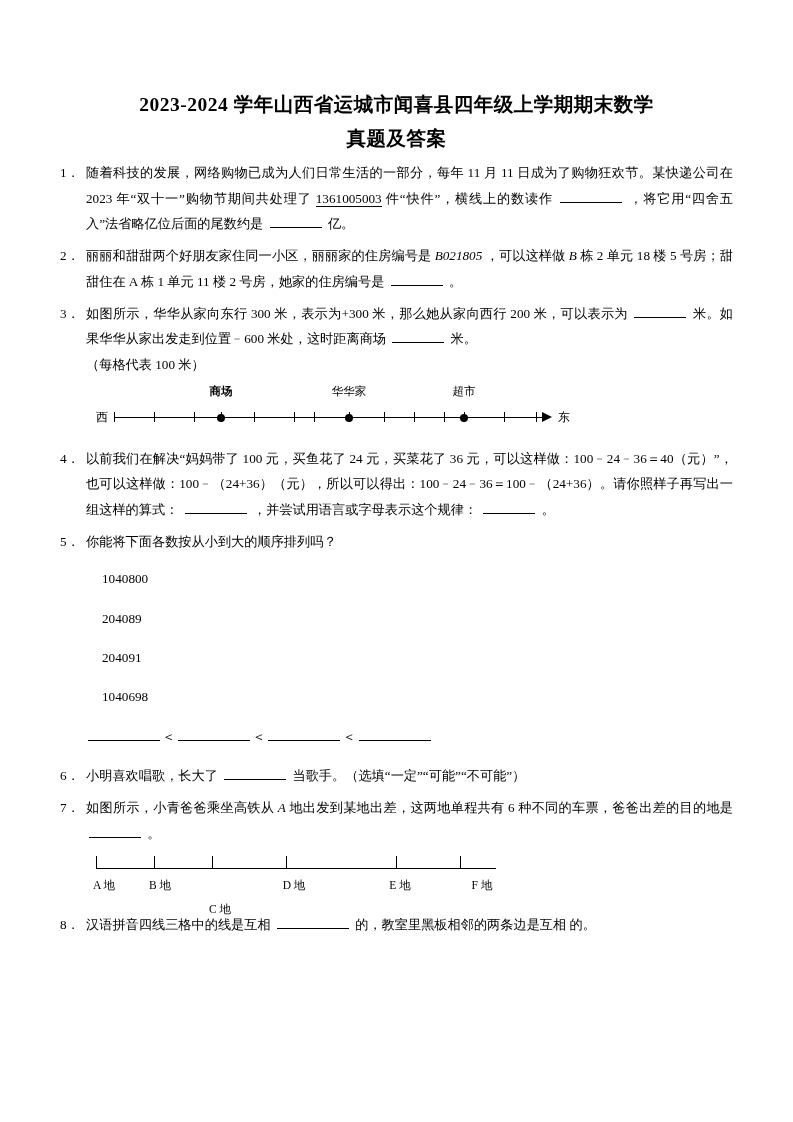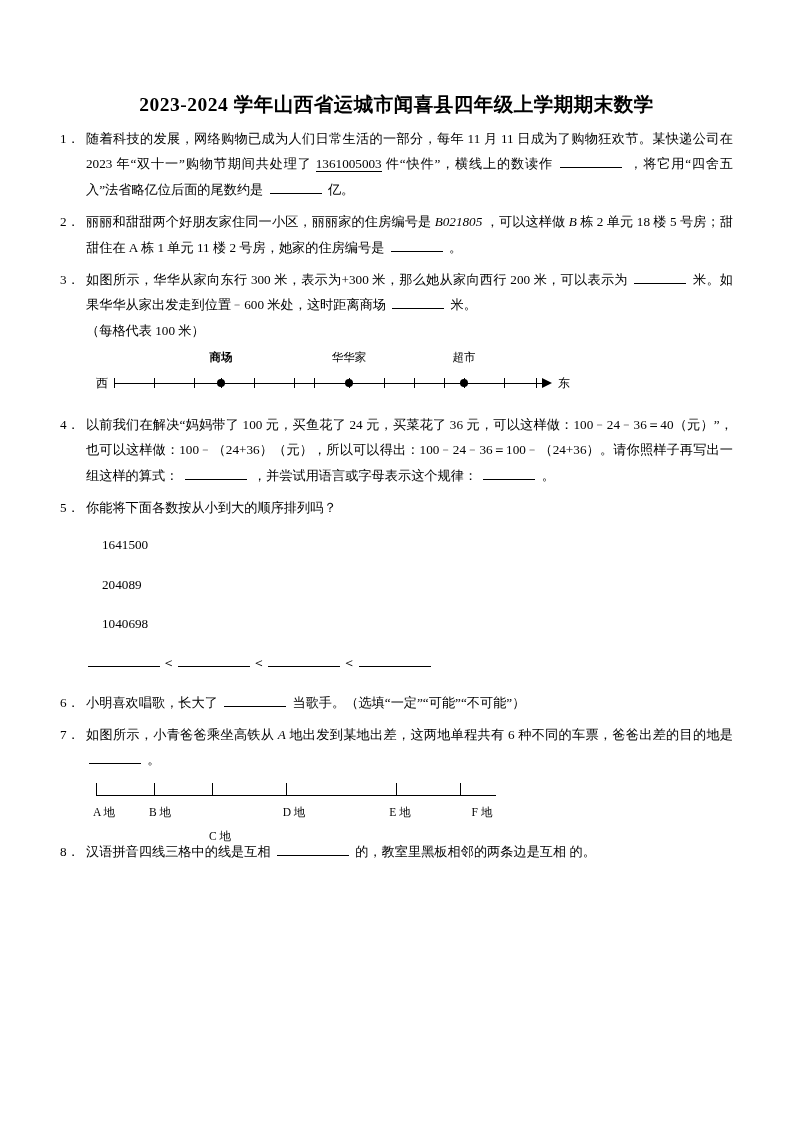--- a/index.html
+++ b/index.html
@@ -190,20 +190,21 @@
     white-space: nowrap;
   }
 </style>
 </head>
 <body>
 
 <div class="page">
 
   <div class="doc-title">
     <div>2023-2024 学年山西省运城市闻喜县四年级上学期期末数学</div>
+    <div>真题及答案</div>
   </div>
 
 
   <div class="q">
     <div class="q-num">1．</div>
     <div class="q-body">
       <p>
         <span>随着科技的发展，网络购物已成为人们日常生活的一部分，每年 11 月 11 日成为了购物狂欢节。某快递公司在 2023 年“双十一”购物节期间共处理了</span>
         <span class="u-line">1361005003</span>
         <span>件“快件”，横线上的数读作</span>
@@ -290,22 +291,23 @@
         <span>。</span>
       </p>
     </div>
   </div>
 
   <div class="q">
     <div class="q-num">5．</div>
     <div class="q-body">
       <p>你能将下面各数按从小到大的顺序排列吗？</p>
       <div class="indent-list" style="margin-top:12px;">
-        <div>1641500</div>
+        <div>1040800</div>
         <div>204089</div>
+        <div>204091</div>
         <div>1040698</div>
       </div>
       <div class="cmp-row">
         <span class="blank b-xl"></span><span>＜</span><span class="blank b-xl"></span><span>＜</span><span class="blank b-xl"></span><span>＜</span><span class="blank b-xl"></span>
       </div>
     </div>
   </div>
 
   <div class="q" style="margin-top:10px;">
     <div class="q-num">6．</div>

